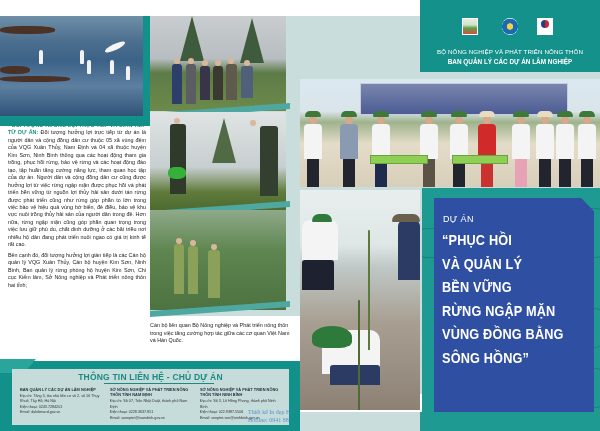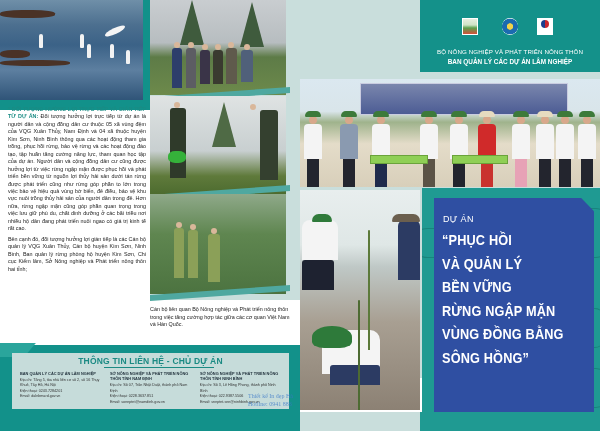--- a/index.html
+++ b/index.html
@@ -1,19 +1,19 @@
 <!DOCTYPE html>
 <html><head>
 <meta charset="utf-8">
 <style>
   * { box-sizing: border-box; margin: 0; padding: 0; }
   html, body { width: 600px; height: 431px; overflow: hidden; background: #fff; }
   body { font-family: "Liberation Sans", sans-serif; position: relative; }
 
-  .page { position: absolute; top: 0; height: 378px; }
+  .page { position: absolute; top: 16px; height: 378px; }
   .left-page { left: 0; width: 300px; background: #fff; }
   .right-page { left: 300px; width: 300px; background: #c9dedc; }
 
   
   .teal-strip-left { position: absolute; left: 0; top: 0; width: 150px; height: 110px; background: #12918a; }
   .photo-birds { position: absolute; left: 0; top: 0; width: 143px; height: 100px;
     background: linear-gradient(180deg, #6f8fa8 0%, #4c6f8f 25%, #3b6287 45%, #5d7fa0 70%, #2f5478 100%); overflow: hidden; }
   .photo-birds .mud { position: absolute; left: 0; width: 60px; height: 8px; background: #4a3226; border-radius: 40%; }
   .photo-birds .bird { position: absolute; width: 4px; height: 14px; background: #f2f2f2; border-radius: 2px 2px 1px 1px; }
   .photo-birds .bird-fly { position: absolute; width: 22px; height: 6px; background: #f5f5f5; border-radius: 50%; transform: rotate(-25deg); }

